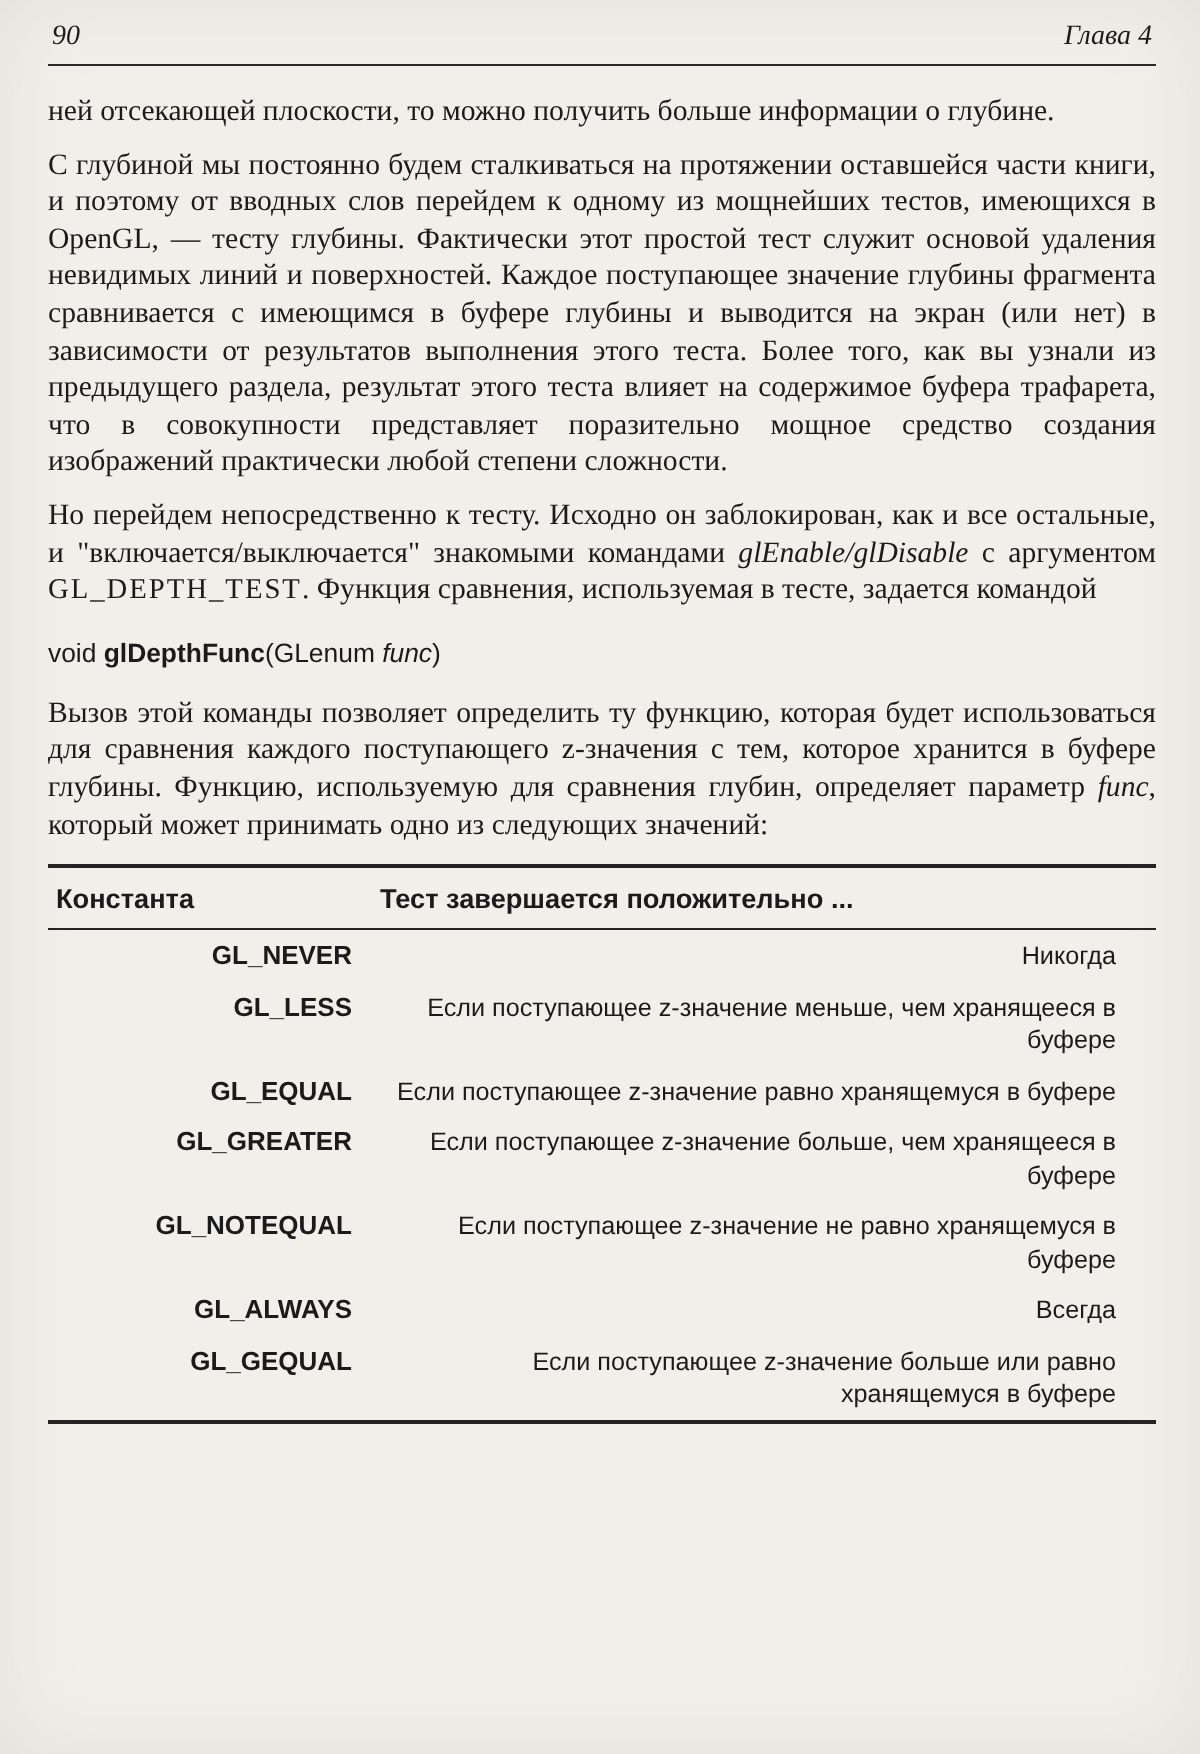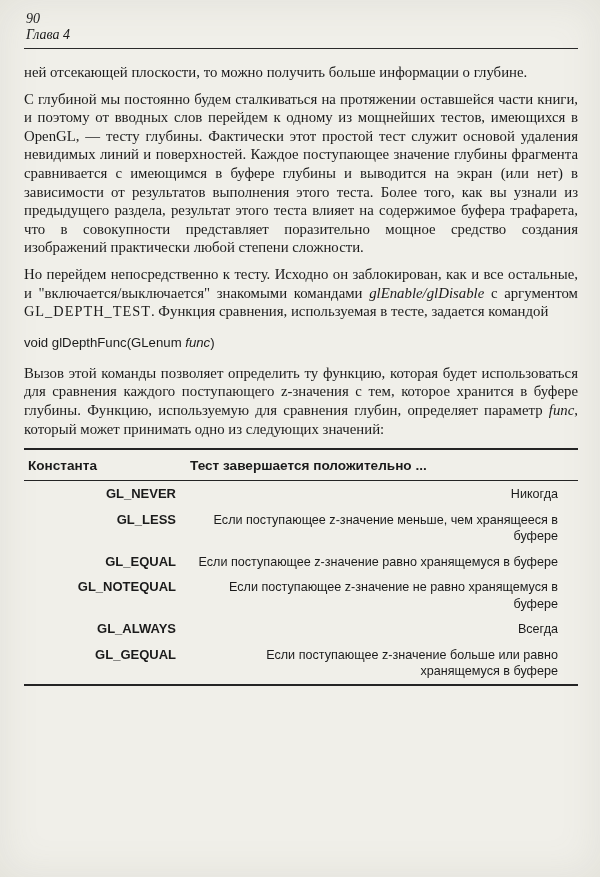--- a/index.html
+++ b/index.html
@@ -19,35 +19,34 @@
     padding:9px 22px 0 24px;
     overflow:hidden;
     background:var(--paper);
     box-shadow:inset 0 0 40px rgba(120,120,110,0.12);
   }
   
   .running-head{
     display:flex;justify-content:space-between;align-items:flex-start;
     font-size:14px;font-style:italic;
     padding:2px 2px 0 2px;
-    flex-direction:column;
   }
   .head-rule{
     height:1px;background:#2a2a2a;margin-top:5px;margin-bottom:14px;
   }
   
   .body-p{
     margin:0 0 8px 0;
     font-size:14.8px;
     line-height:18.6px;
     text-align:justify;
     hyphens:auto;
   }
   .i{font-style:italic;}
-  .b{font-weight:normal;margin-top:25px;}
+  .b{font-weight:bold;margin-top:25px;}
   .sp{letter-spacing:1px;font-size:0.97em;}
   
   .code-line{
     margin:14px 0 14px 0;
     font-family:"Liberation Sans", sans-serif;
     font-size:13.2px;
     text-align:left;
   }
   .code-line .i{font-style:italic;}
   
@@ -124,20 +123,24 @@
         </tr>
         <tr>
           <td class="const-cell">GL_LESS</td>
           <td class="desc-cell">Если поступающее z-значение меньше, чем хранящееся в буфере</td>
         </tr>
         <tr>
           <td class="const-cell">GL_EQUAL</td>
           <td class="desc-cell">Если поступающее z-значение равно хранящемуся в буфере</td>
         </tr>
         <tr>
+          <td class="const-cell">GL_GREATER</td>
+          <td class="desc-cell">Если поступающее z-значение больше, чем хранящееся в буфере</td>
+        </tr>
+        <tr>
           <td class="const-cell">GL_NOTEQUAL</td>
           <td class="desc-cell">Если поступающее z-значение не равно хранящемуся в буфере</td>
         </tr>
         <tr>
           <td class="const-cell">GL_ALWAYS</td>
           <td class="desc-cell">Всегда</td>
         </tr>
         <tr>
           <td class="const-cell">GL_GEQUAL</td>
           <td class="desc-cell">Если поступающее z-значение больше или равно хранящемуся в буфере</td>

